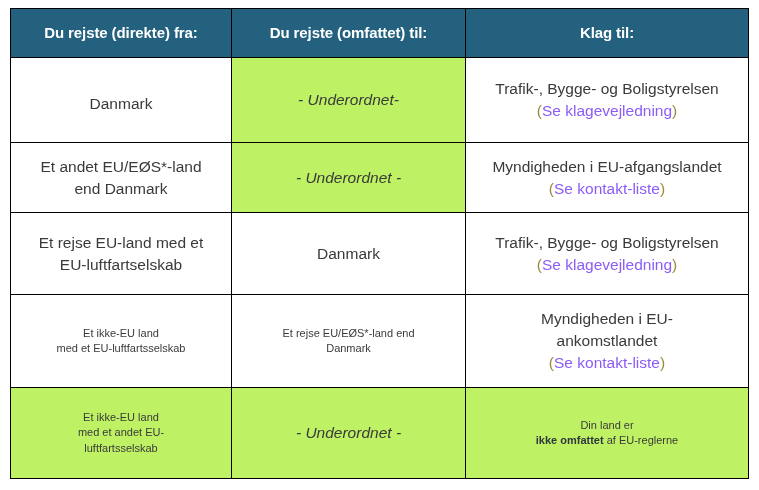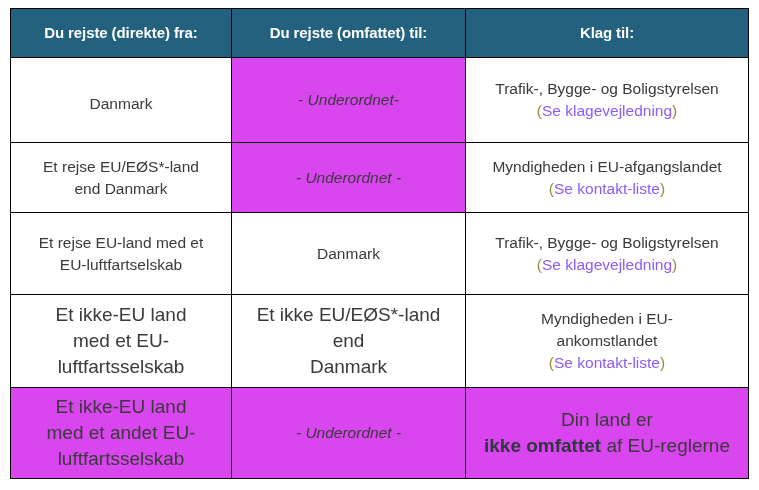--- a/index.html
+++ b/index.html
@@ -66,38 +66,38 @@
     color: #3a3a3a;
     font-size: 15.5px;
     line-height: 1.42;
   }
   tbody td .cell {
     display: block;
     padding: 0 8px;
   }
   tbody td .line { display: block; }
 
-  td.grey { background: #d946ef; }
+  td.grey { background: #bef264; }
   td.white { background: #ffffff; }
 
   td.va-top .cell { padding-top: 7px; }
   td.va-top { vertical-align: top; }
 
   .ital {
     font-style: italic;
   }
 
   .link {
     color: #8b5cf6;
   }
   .paren {
     color: #9a8b3a;
   }
 
-  .sm { font-size: 19px; line-height: 1.38; }
+  .sm { font-size: 11px; line-height: 1.38; }
 
   .bold { font-weight: bold; color: #2f3640; }
 
   
   tr.r1 td { height: 84px; }
   tr.r2 td { height: 69px; }
   tr.r3 td { height: 81px; }
   tr.r4 td { height: 92px; }
   tr.r5 td { height: 90px; }
 </style>
@@ -145,21 +145,21 @@
             <span class="cell">
               <span class="line">Trafik-, Bygge- og Boligstyrelsen</span>
               <span class="line"><span class="paren">(</span><span class="link">Se klagevejledning</span><span class="paren">)</span></span>
             </span>
           </td>
         </tr>
 
         <tr class="r2">
           <td class="white">
             <span class="cell">
-              <span class="line">Et rejse EU/EØS*-land</span>
+              <span class="line">Et andet EU/EØS*-land</span>
               <span class="line">end Danmark</span>
             </span>
           </td>
           <td class="grey">
             <span class="cell ital">
               <span class="line">- Underordnet -</span>
             </span>
           </td>
           <td class="white">
             <span class="cell">
@@ -191,21 +191,21 @@
 
         <tr class="r4">
           <td class="white">
             <span class="cell sm">
               <span class="line">Et ikke-EU land</span>
               <span class="line">med et EU-luftfartsselskab</span>
             </span>
           </td>
           <td class="white">
             <span class="cell sm">
-              <span class="line">Et ikke EU/EØS*-land end</span>
+              <span class="line">Et rejse EU/EØS*-land end</span>
               <span class="line">Danmark</span>
             </span>
           </td>
           <td class="white">
             <span class="cell">
               <span class="line">Myndigheden i EU-</span>
               <span class="line">ankomstlandet</span>
               <span class="line"><span class="paren">(</span><span class="link">Se kontakt-liste</span><span class="paren">)</span></span>
             </span>
           </td>

